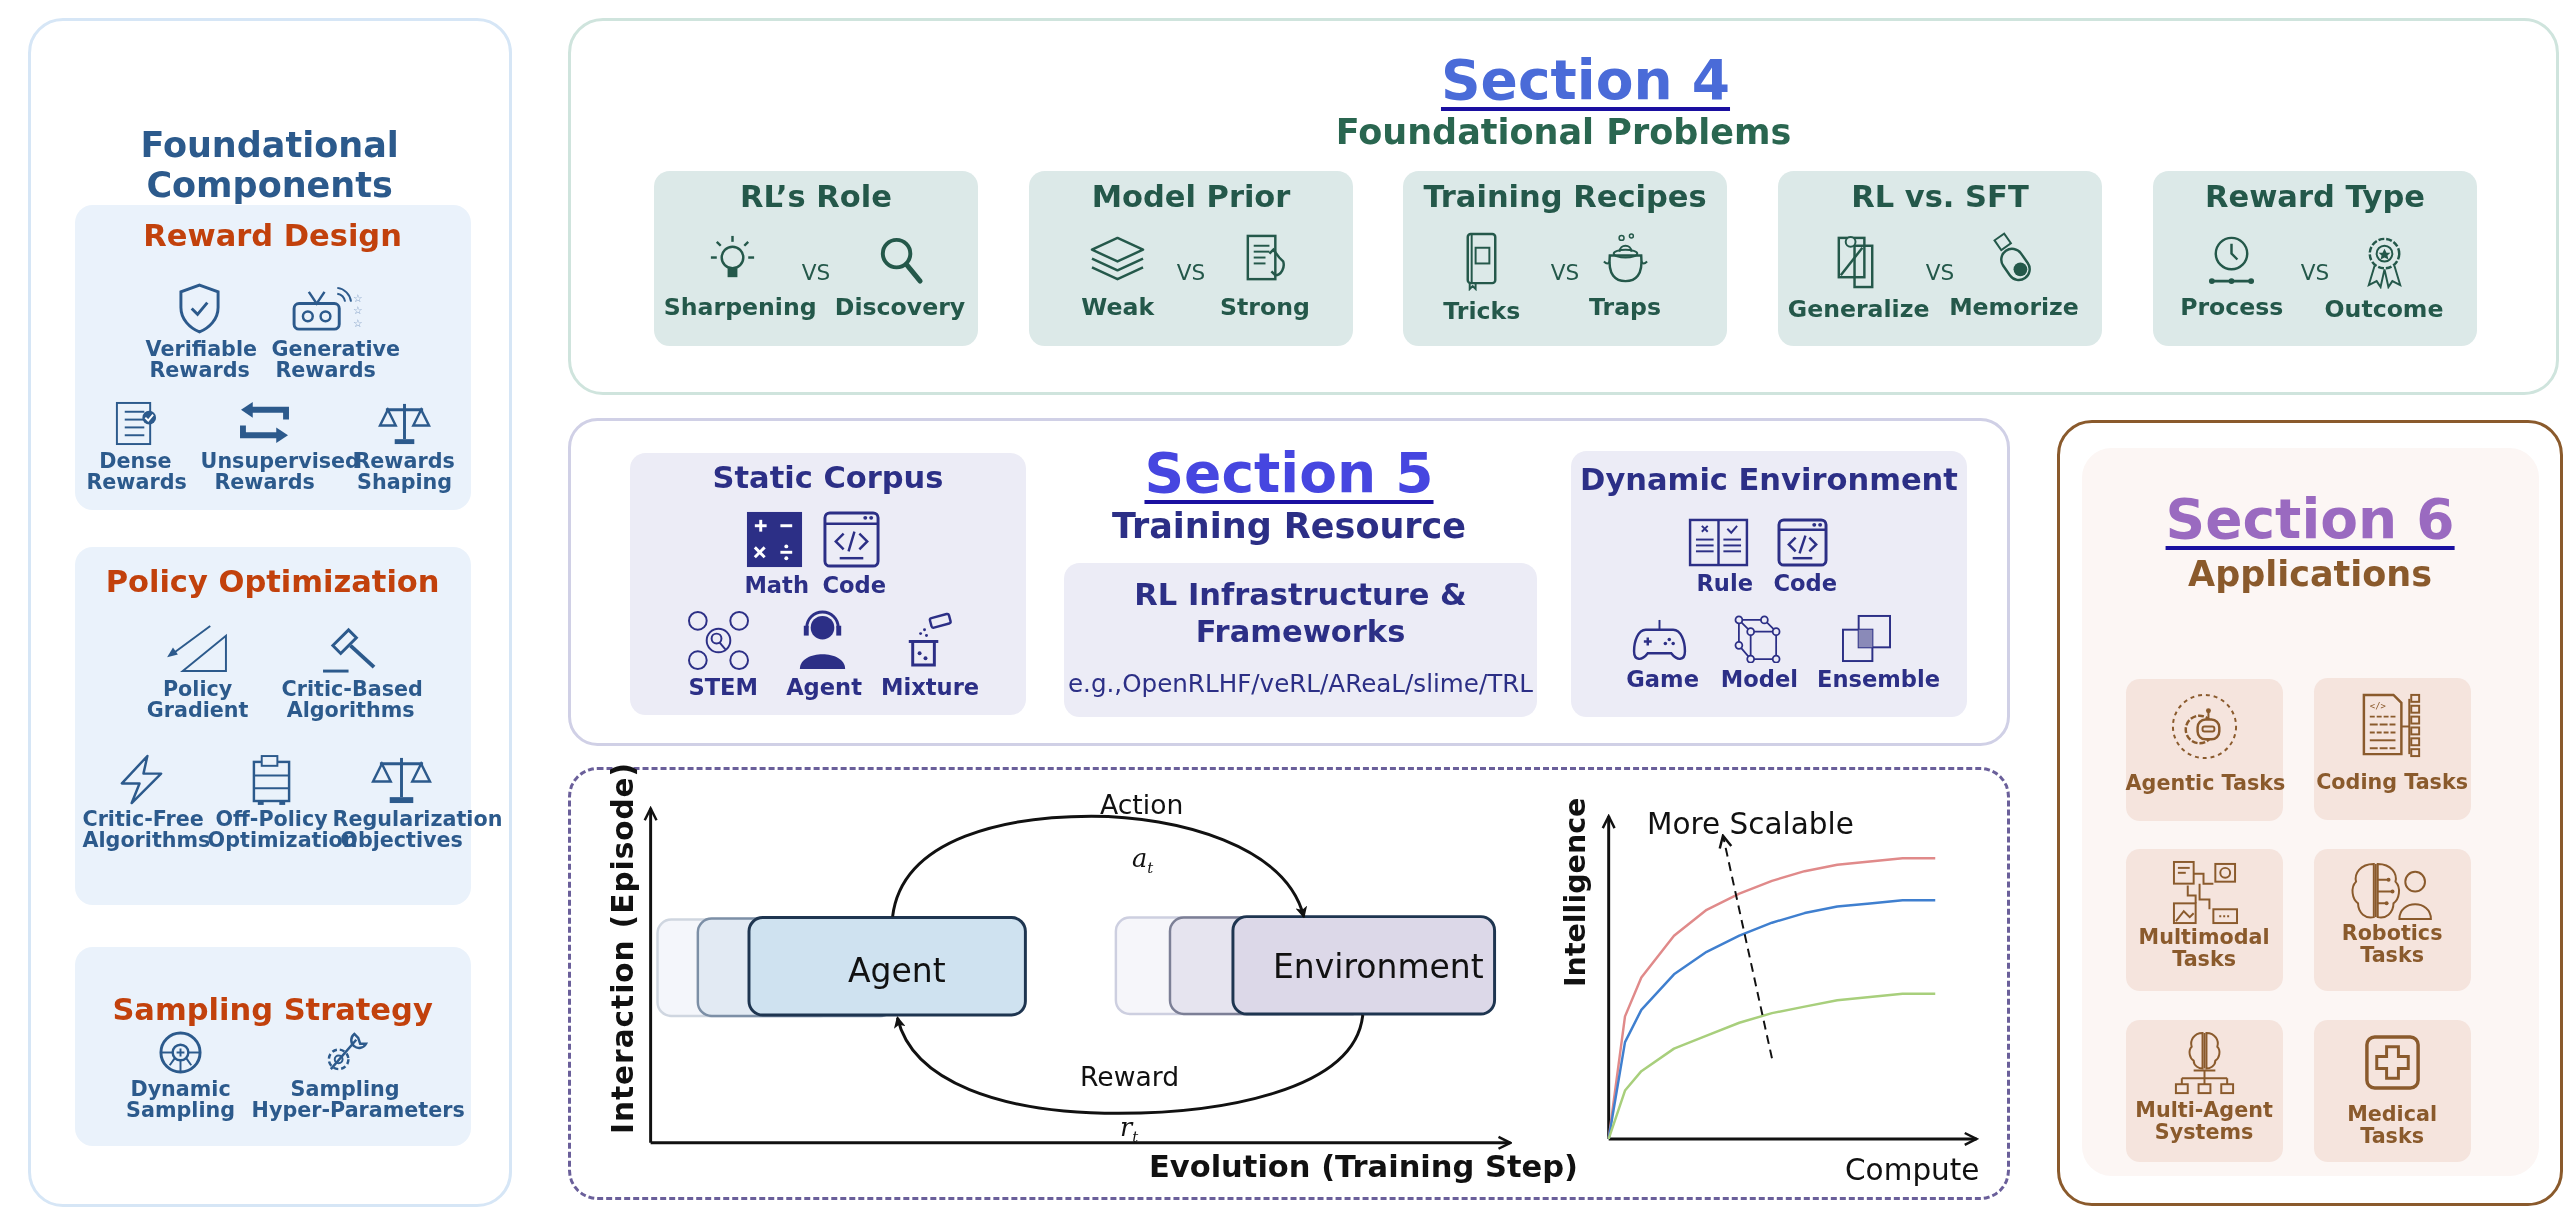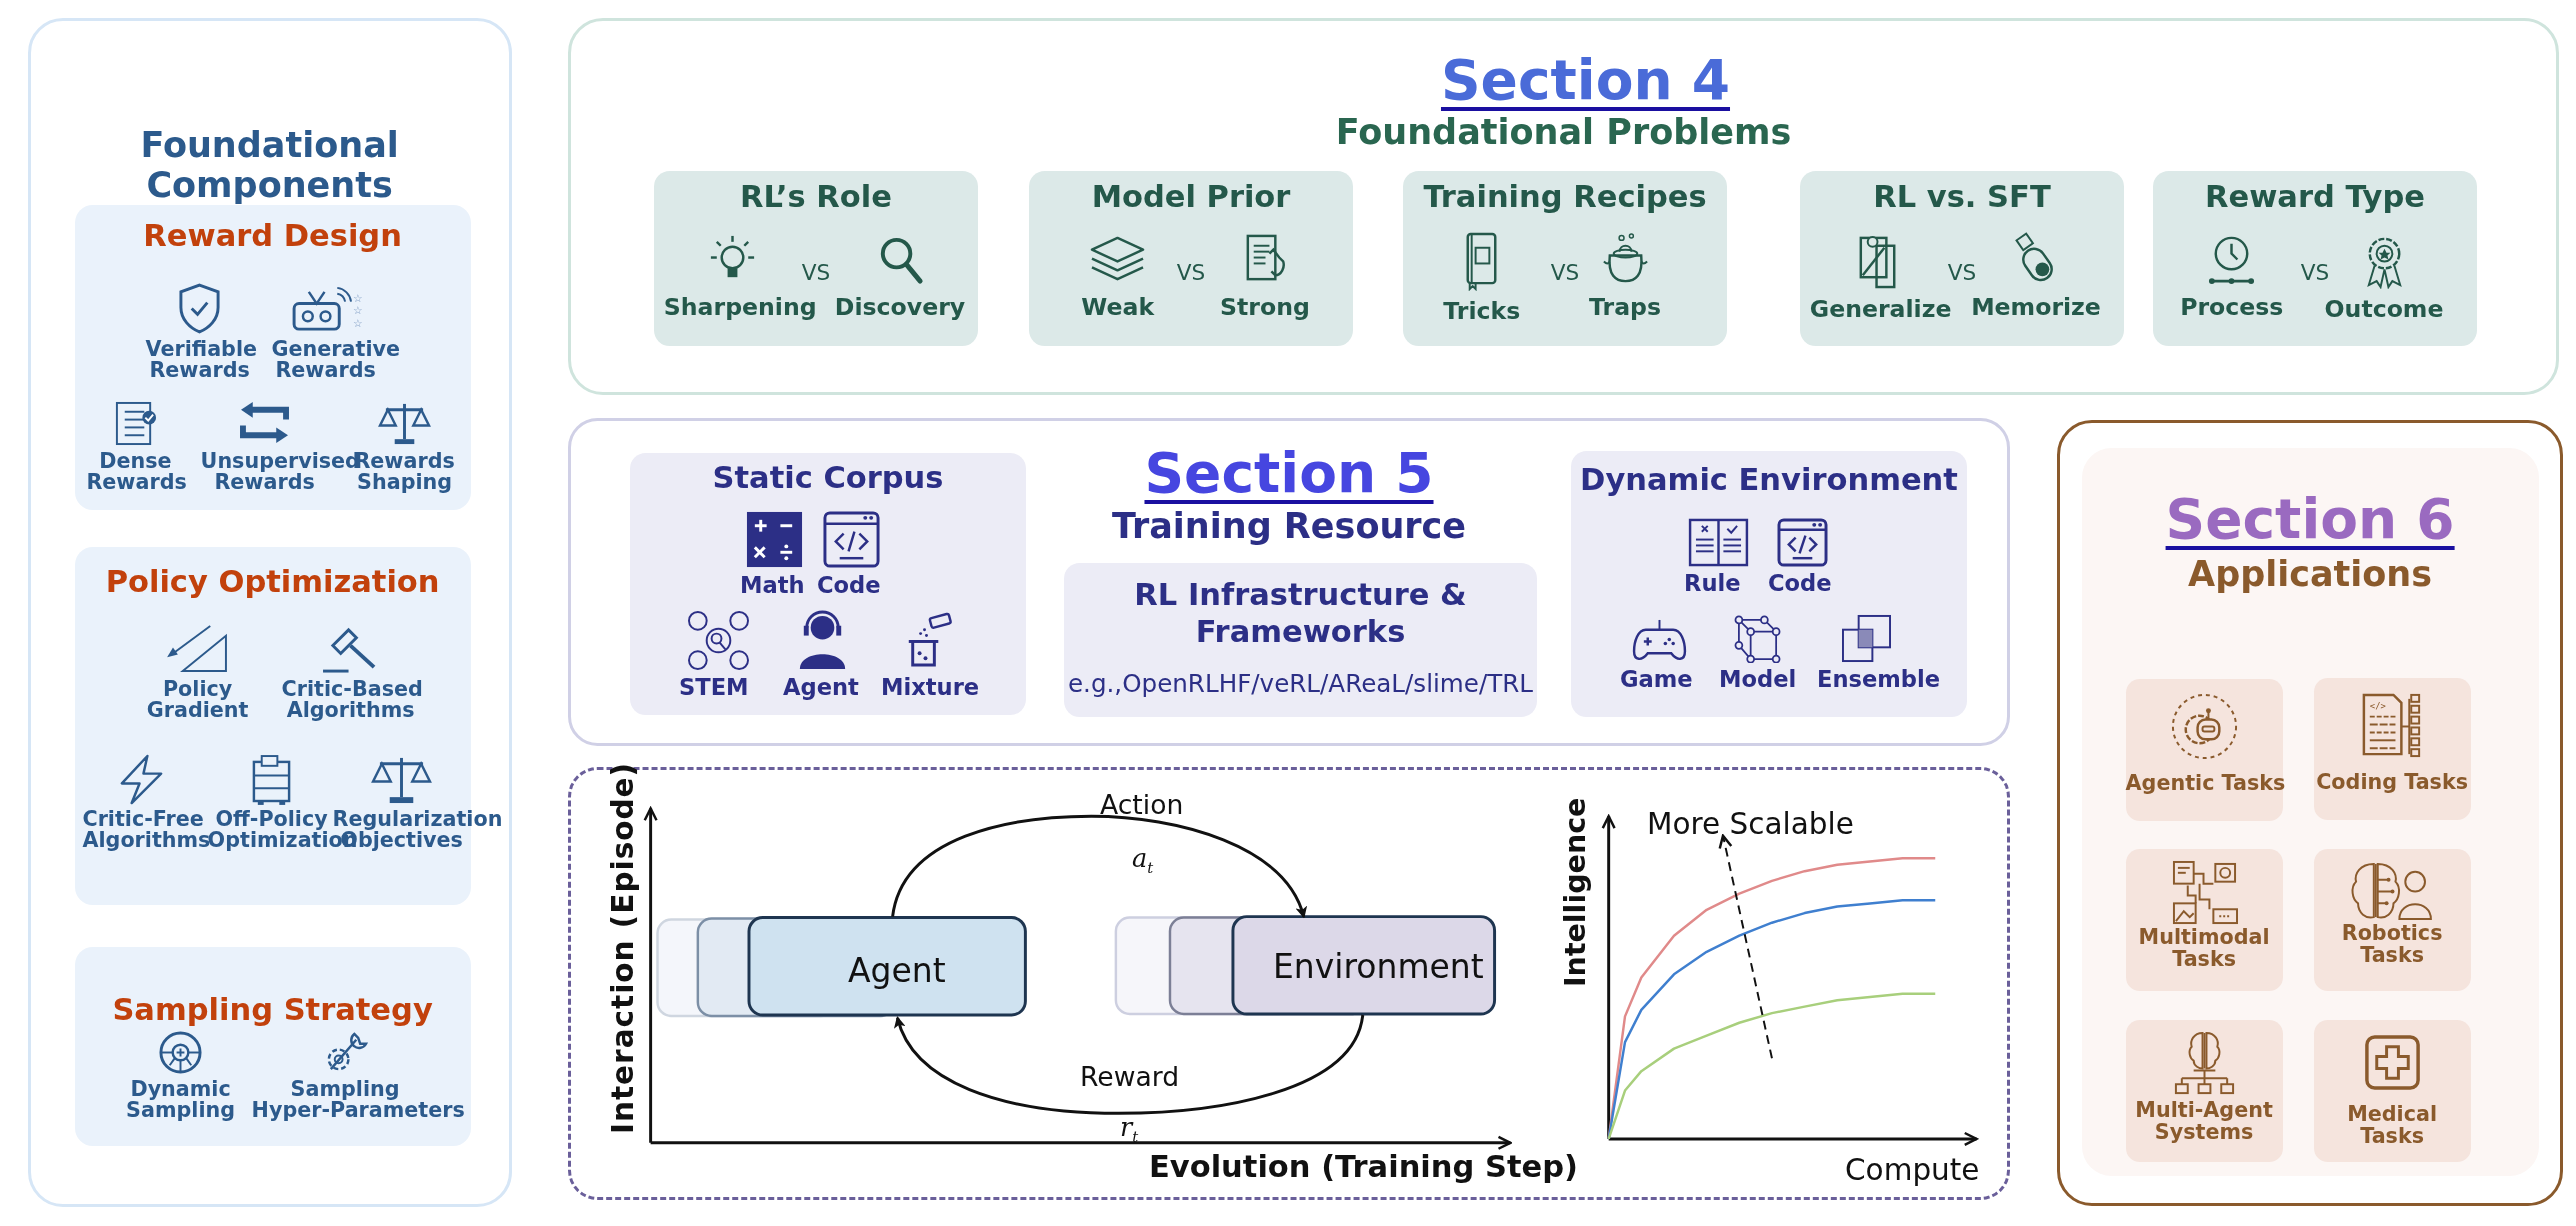--- a/index.html
+++ b/index.html
@@ -29,21 +29,21 @@
   .s4item { position: absolute; top: 61px; width: 138px; text-align: center; }
   .s4item svg { display: block; margin: 0 auto; }
   .s4item span { display: block; margin-top: 5.9px; font-size: 23.6px; font-weight: bold; white-space: nowrap; }
 
   
   #sec5 { left: 568px; top: 418px; width: 1442px; height: 328px; border: 3px solid #d0d0e6; border-radius: 29.5px; background: #fff; }
   #sec5 .sec-title { left: 0; width: 100%; top: 19.7px; font-size: 55px; color: #4646e0; }
   #sec5 .sec-sub { left: 0; width: 100%; top: 85px; font-size: 35px; font-weight: bold; color: #2c2f86; }
   .s5box { position: absolute; background: #ececf6; border-radius: 15.7px; color: #2c2f86; }
   .s5box .box-title { position: absolute; left: 0; width: 100%; text-align: center; font-size: 30.5px; font-weight: bold; }
-  .s5item { position: absolute; text-align: left; }
+  .s5item { position: absolute; text-align: right; }
   .s5item svg { display: block; margin: 0 auto; }
   .s5item span { display: block; margin-top: 3.9px; font-size: 22.6px; font-weight: bold; white-space: nowrap; }
 
   
   #loop { left: 568px; top: 767px; width: 1442px; height: 433px; border: 3px dashed #6a5f9a; border-radius: 29.5px; }
   .dtext { position: absolute; color: #111; font-weight: bold; white-space: nowrap; }
 
   
   #sec6 { left: 2057px; top: 420px; width: 506px; height: 786px; border: 3px solid #8a5a2c; border-radius: 35px; background: #fff; }
   #sec6 .inner { position: absolute; left: 21.6px; top: 24.6px; width: 457px; height: 728px; background: #fcf6f4; border-radius: 29.5px; }
@@ -284,21 +284,21 @@
           <ellipse cx="28" cy="22" rx="12" ry="4" fill="none" stroke="#24584a" stroke-width="2"></ellipse>
           <path d="M22 20 C22 12 34 12 34 20" fill="none" stroke="#24584a" stroke-width="2"></path>
           <circle cx="24" cy="6" r="2.5" fill="none" stroke="#24584a" stroke-width="1.5"></circle>
           <circle cx="34" cy="4" r="2" fill="none" stroke="#24584a" stroke-width="1.5"></circle>
           <path d="M6 30 Q10 34 12 30 M50 30 Q46 34 44 30" fill="none" stroke="#24584a" stroke-width="2"></path>
         </svg>
       <span>Traps</span>
     </div>
   </div>
 
-  <div class="s4box" style="left:1207px;margin-left:22px;">
+  <div class="s4box" style="left:1207px;">
     <div class="box-title">RL vs. SFT</div>
     <div class="s4item" style="left:9.8px;">
       <svg width="59" height="57" viewBox="0 0 60 58">
           <rect x="12" y="6" width="26" height="40" fill="none" stroke="#24584a" stroke-width="2.5"></rect>
           <rect x="28" y="14" width="18" height="42" fill="none" stroke="#24584a" stroke-width="2.5"></rect>
           <line x1="14" y1="44" x2="36" y2="16" stroke="#24584a" stroke-width="2.5"></line>
           <circle cx="24" cy="10" r="5" fill="#dce9e8" stroke="#24584a" stroke-width="2"></circle>
         </svg>
       <span>Generalize</span>
     </div>

